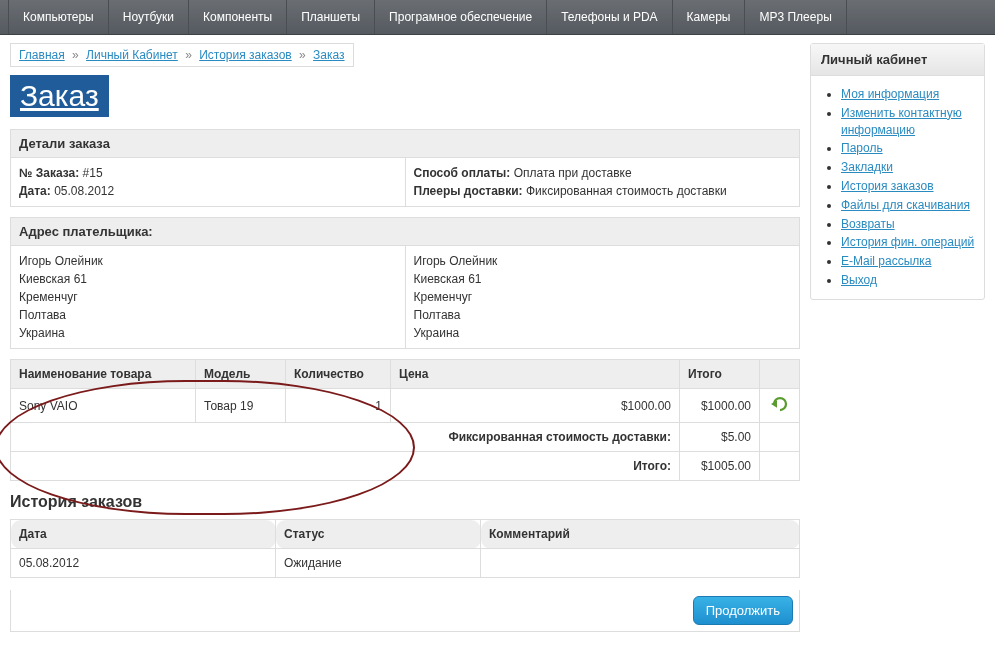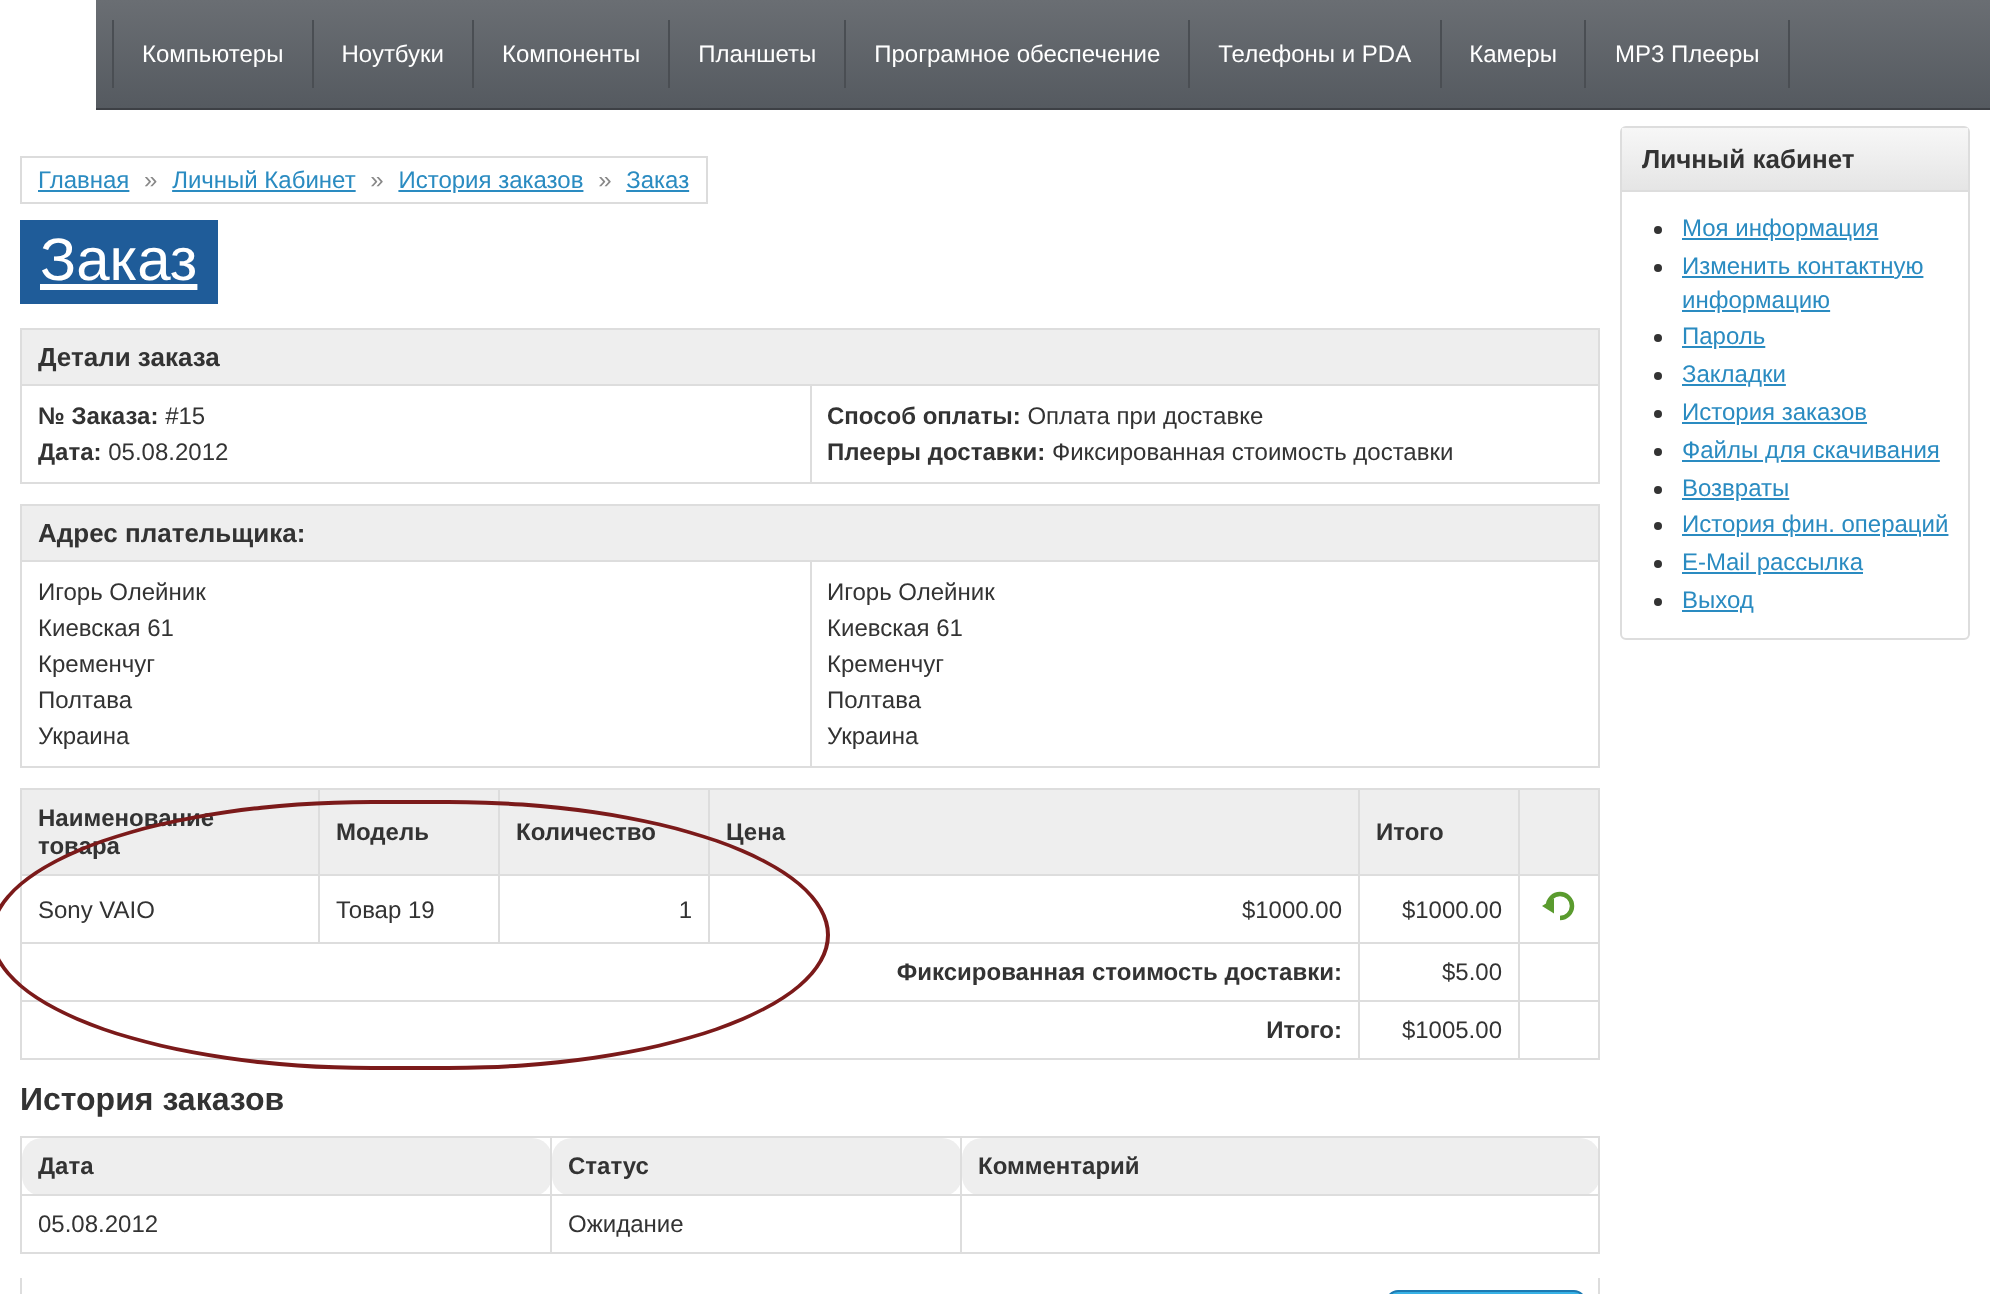--- a/index.html
+++ b/index.html
@@ -1,28 +1,28 @@
 <!DOCTYPE html>
 <html><head>
 <meta charset="utf-8">
 <style>
 * { box-sizing: border-box; margin: 0; padding: 0; }
 body { font-family: Arial, Helvetica, sans-serif; font-size: 12px; color: #333; background: #fff; }
 a { color: #2a8bc1; text-decoration: underline; }
 
-.topnav { background: linear-gradient(to bottom, #6a6e73, #555a60); border-bottom: 1px solid #3d4045; padding: 10px 8px; margin-left: 48px; }
+.topnav { background: linear-gradient(to bottom, #6a6e73, #555a60); border-bottom: 1px solid #3d4045; padding: 0 8px; }
 .topnav ul { list-style: none; display: flex; }
 .topnav li { padding: 10px 14px; color: #fff; cursor: pointer; border-right: 1px solid #4a4e53; }
 .topnav li:first-child { border-left: 1px solid #4a4e53; }
 
 .container { display: flex; width: 995px; }
 .main { flex: 1; padding: 8px 10px 12px 10px; position: relative; }
 .sidebar { width: 185px; padding: 8px 10px 8px 0; }
 
-.breadcrumb { background: #fff; border: 1px solid #dcdcdc; padding: 4px 8px; margin-bottom: 8px; width: fit-content; font-size: 12px; margin-top: 15px; }
+.breadcrumb { background: #fff; border: 1px solid #dcdcdc; padding: 4px 8px; margin-bottom: 8px; width: fit-content; font-size: 12px; }
 .breadcrumb a { color: #2a8bc1; }
 .bc-sep { color: #888; margin: 0 4px; }
 
 h1.page-title { display: inline-block; background: #1f5c99; color: #fff; font-size: 30px; font-weight: normal; padding: 4px 10px; margin-bottom: 12px; text-decoration: underline; }
 
 .box { border: 1px solid #ddd; margin-bottom: 10px; }
 .box-header { background: #eee; padding: 6px 8px; font-weight: bold; font-size: 13px; border-bottom: 1px solid #ddd; }
 .box-row { display: flex; }
 .box-cell { flex: 1; padding: 6px 8px; font-size: 12px; line-height: 1.5; }
 .box-cell + .box-cell { border-left: 1px solid #ddd; }
@@ -130,21 +130,21 @@
           <div>Кременчуг</div>
           <div>Полтава</div>
           <div>Украина</div>
         </div>
       </div>
     </div>
 
     <table class="items">
       <thead>
         <tr>
-          <th style="width:149px">Наименование товара</th>
+          <th style="width:185px">Наименование товара</th>
           <th style="width:90px">Модель</th>
           <th class="r" style="width:105px">Количество</th>
           <th class="r">Цена</th>
           <th class="r" style="width:80px">Итого</th>
           <th class="actcol"></th>
         </tr>
       </thead>
       <tbody>
         <tr>
           <td>Sony VAIO</td>

